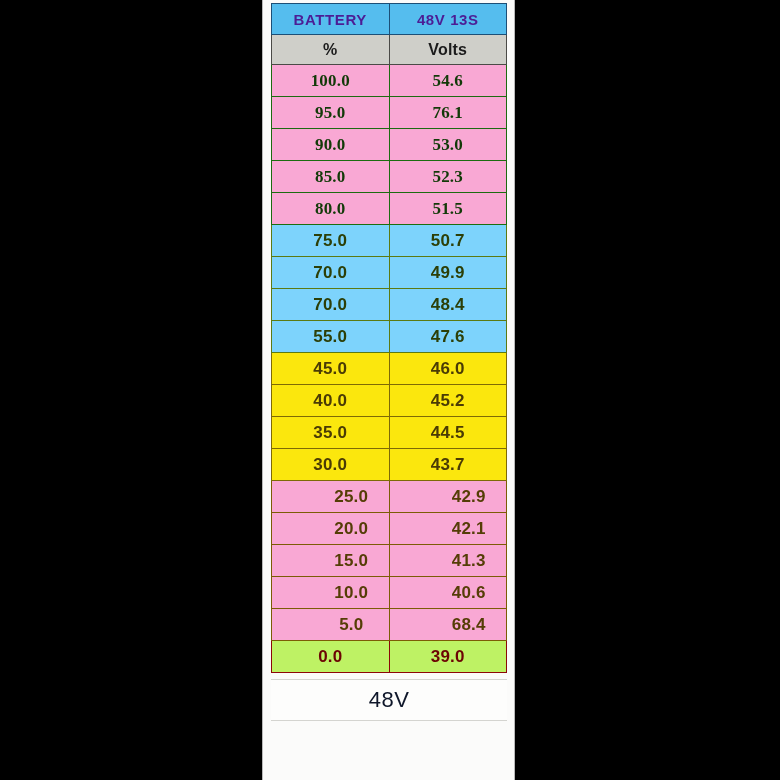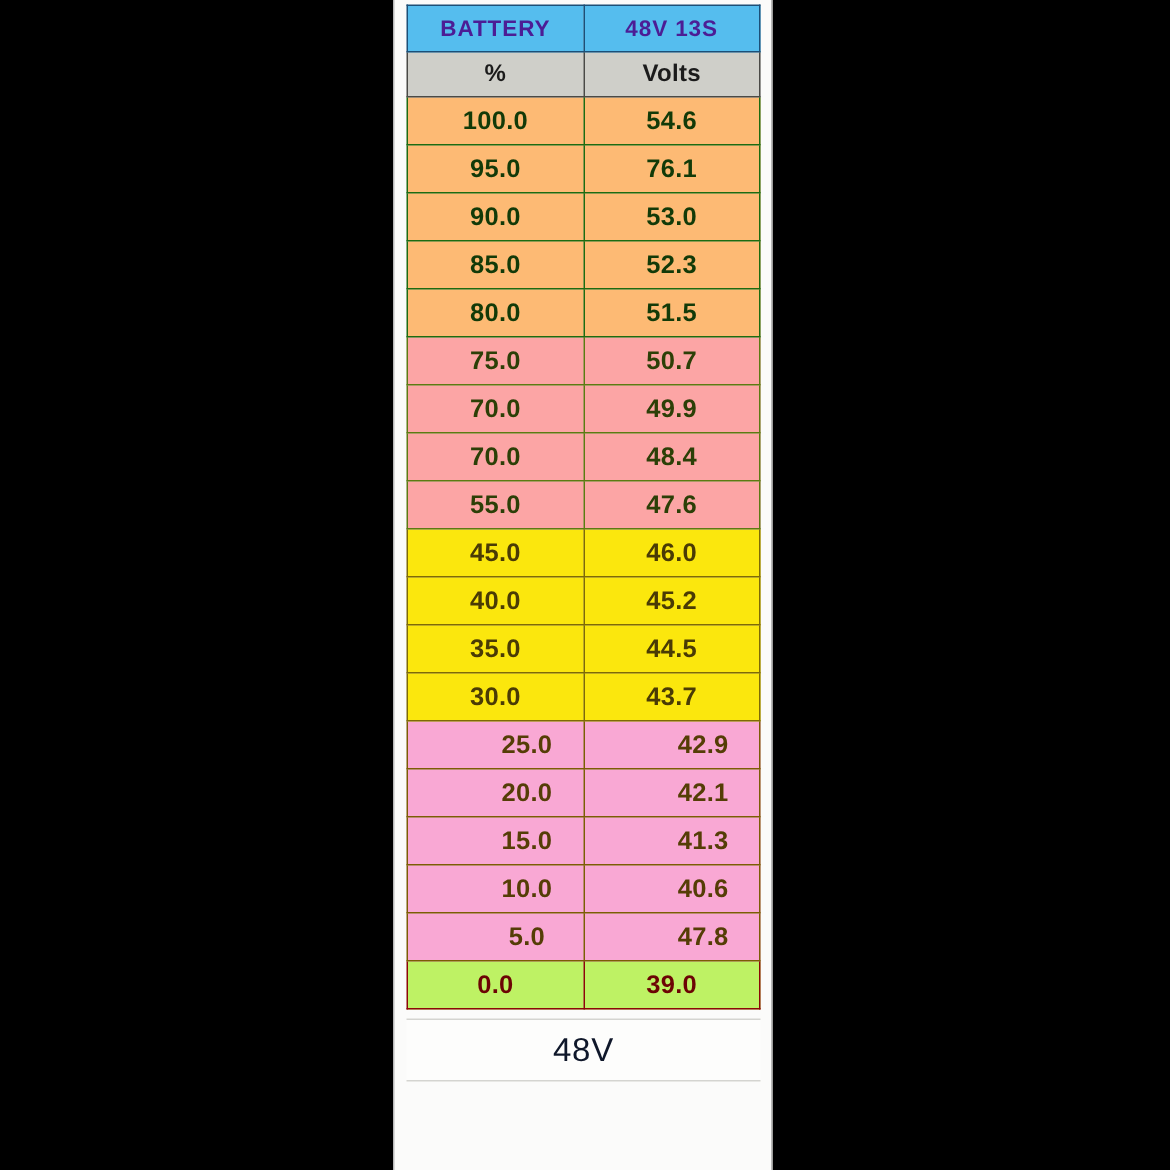--- a/index.html
+++ b/index.html
@@ -69,26 +69,27 @@
   tr.hdr-unit th {
     background: #cfcfc9;
     color: #1b1b1b;
     font-size: 16px;
     height: 30px;
     border: 1.6px solid #4a4a46;
   }
 
   
   tr.band-green td {
-    background: #fdba74;
+    background: #f9a8d4;
     color: #123a08;
     border: 1.7px solid #1d6b10;
+    font-family: Liberation Serif, serif;
   }
   tr.band-lime td {
-    background: #fca5a5;
+    background: #7dd3fc;
     color: #2c3f07;
     border: 1.7px solid #5c7a12;
   }
   tr.band-yellow td {
     background: #fbe70d;
     color: #4a3b05;
     border: 1.7px solid #7e6a05;
   }
   tr.band-amber td {
     background: #f9a8d4;
@@ -201,21 +202,21 @@
           <tr class="band-amber">
             <td>15.0</td>
             <td>41.3</td>
           </tr>
           <tr class="band-amber">
             <td>10.0</td>
             <td>40.6</td>
           </tr>
           <tr class="band-amber">
             <td>5.0</td>
-            <td>47.8</td>
+            <td>68.4</td>
           </tr>
           <tr class="band-red">
             <td>0.0</td>
             <td>39.0</td>
           </tr>
         </tbody>
     </table>
 
     <div id="footer">48V</div>
 

